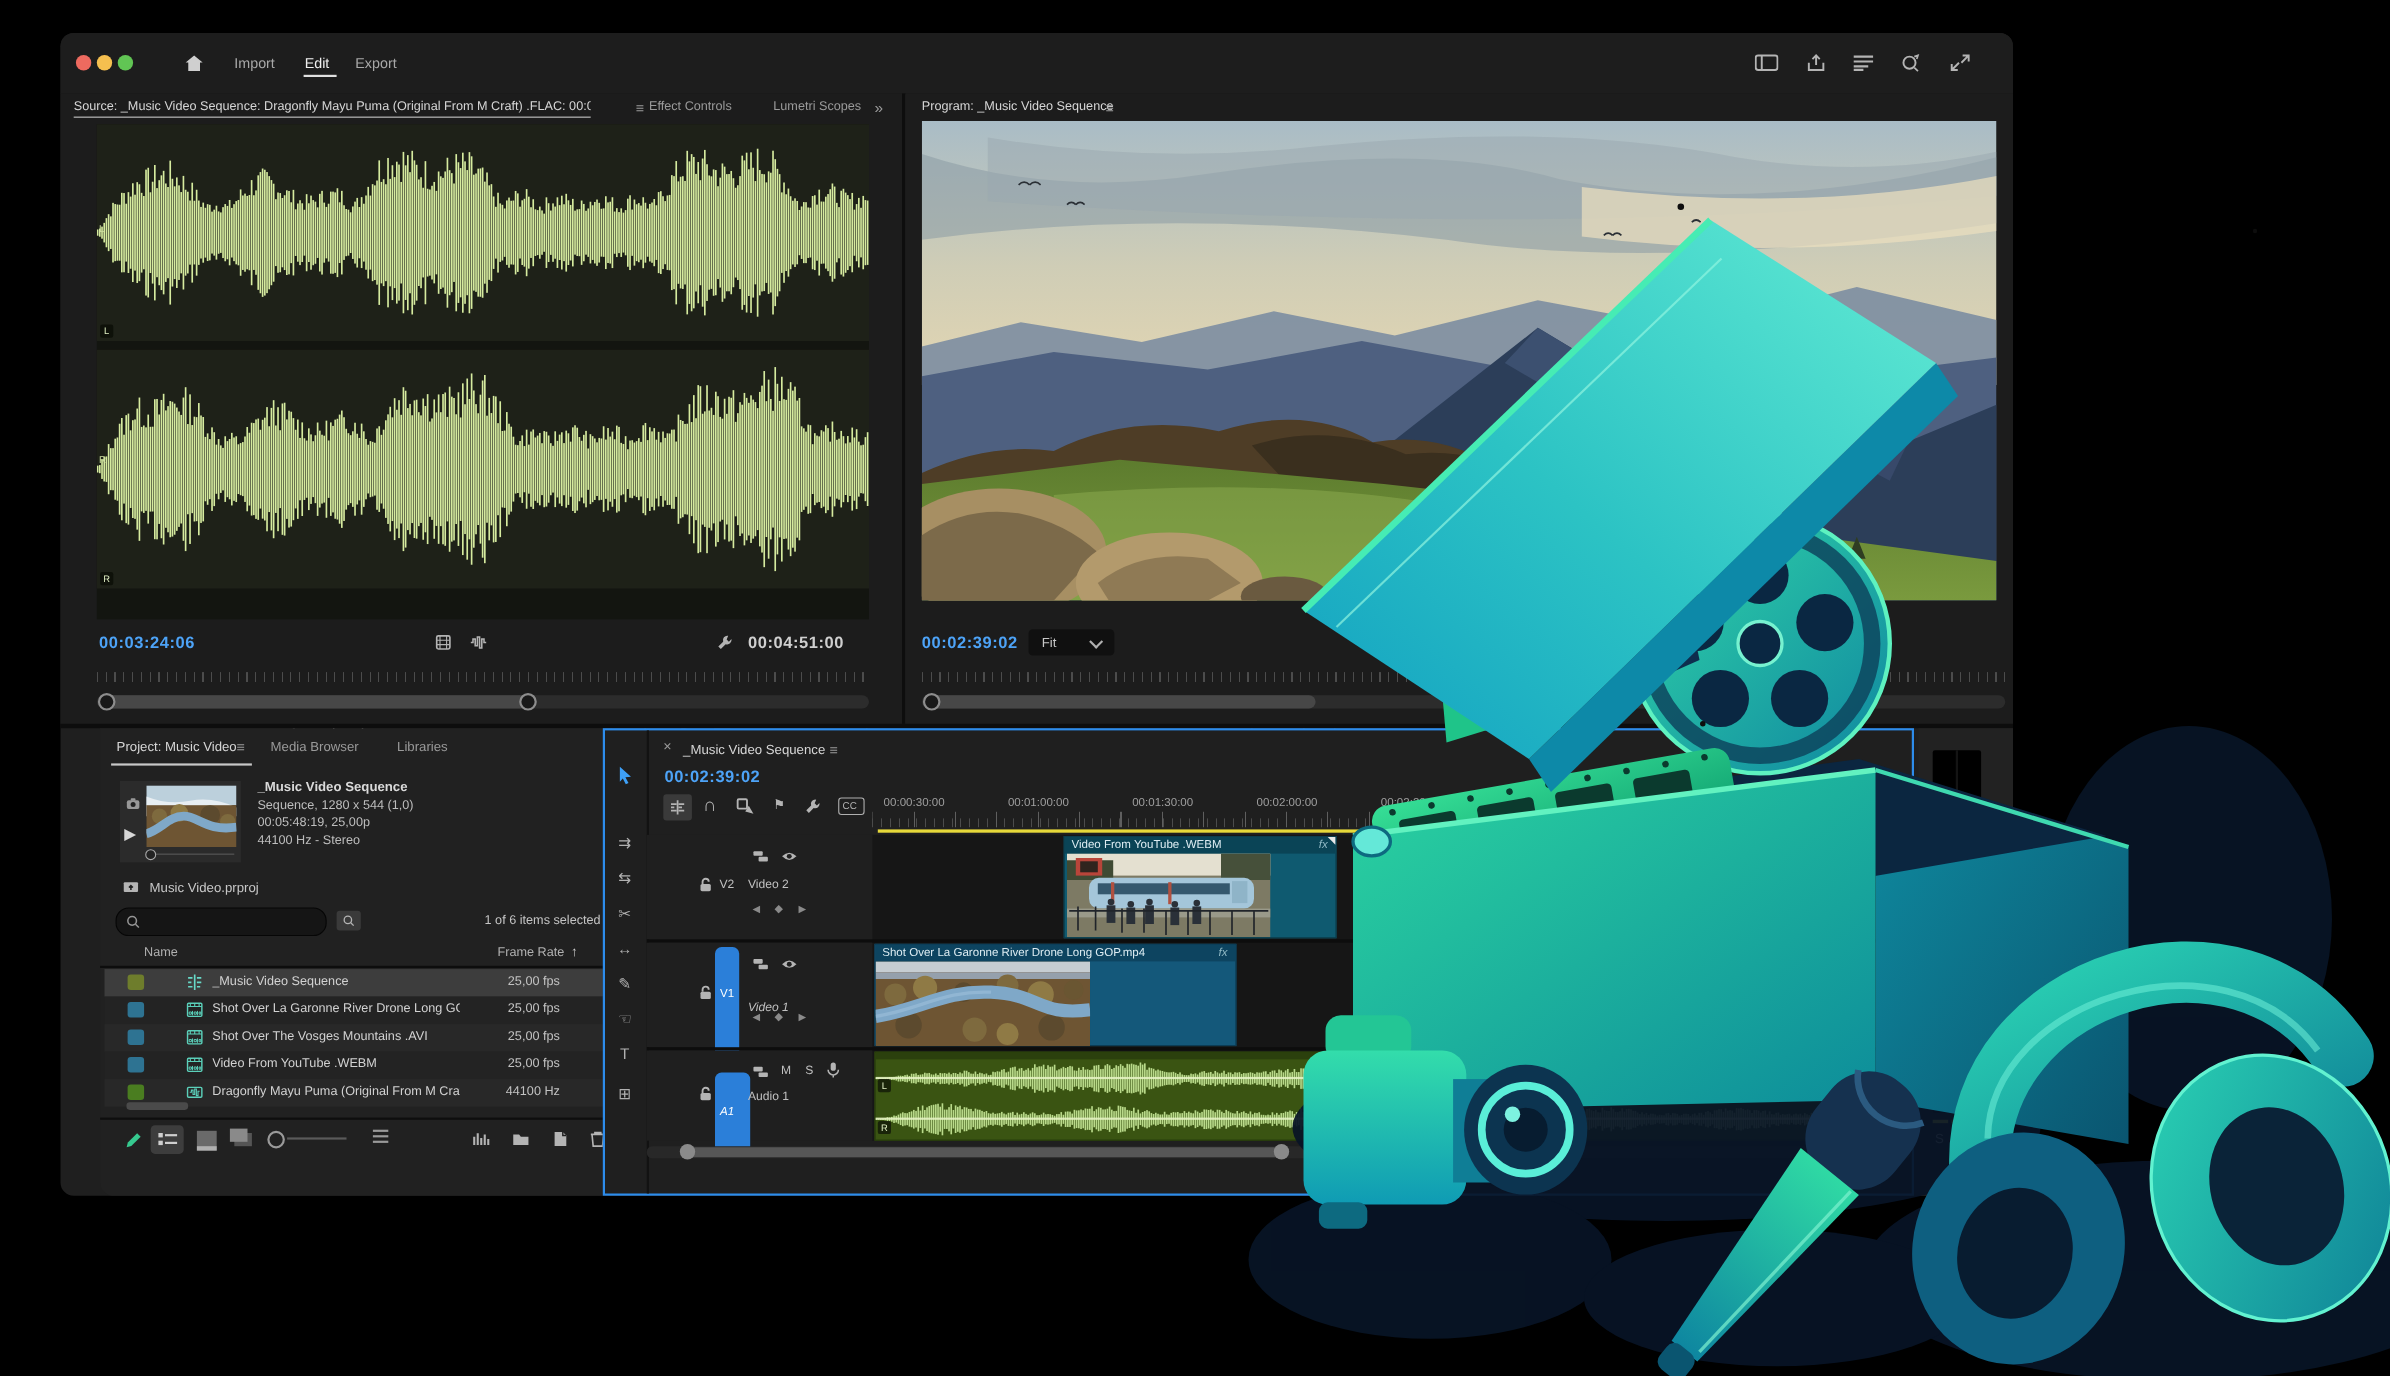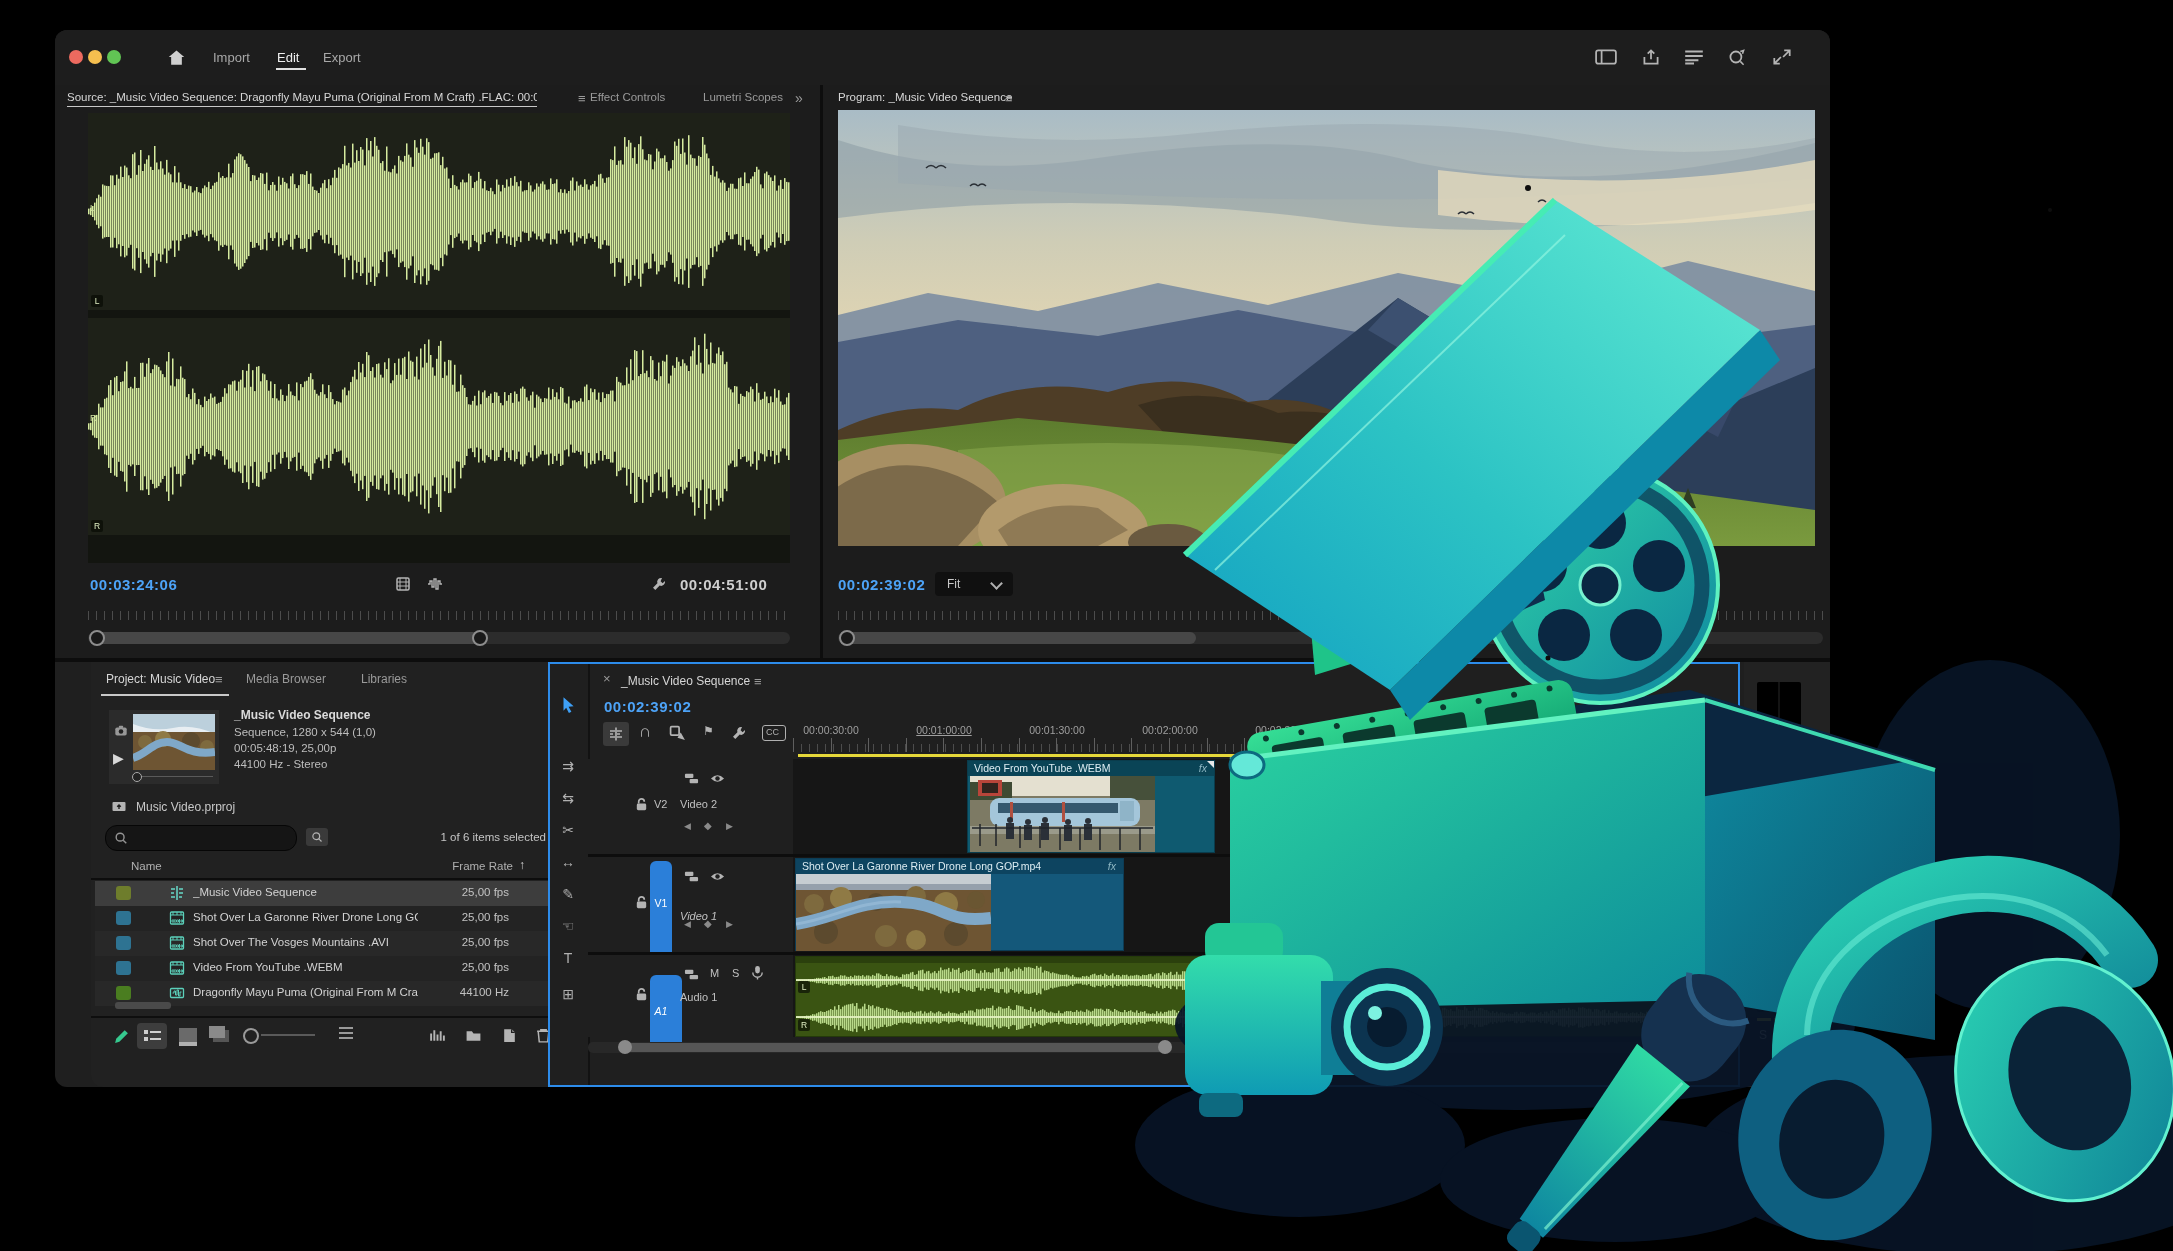--- a/index.html
+++ b/index.html
@@ -1174,21 +1174,21 @@
       <span class="abs ic" style="left:153px;top:60px;font-size:12px;">⚑</span>
       <svg class="abs ic" style="left:181px;top:61px;" width="16" height="16">
           <use href="#i-wrench"></use>
         </svg>
       <div class="abs" style="left:212px;top:61px;width:22px;height:14px;border:1.5px solid #b0b0b0;border-radius:3px;">
         <span style="position:absolute;left:3px;top:1px;font-size:9px;color:#b0b0b0;">CC</span>
       </div>
 
       <div class="abs" style="left:243px;top:56px;width:945px;height:34px;overflow:hidden;">
         <span class="abs" style="left:0px;top:4px;width:76px;text-align:center;font-size:10.5px;color:#9f9f9f;">00:00:30:00</span>
-        <span class="abs" style="left:113px;top:4px;width:76px;text-align:center;font-size:10.5px;color:#9f9f9f;text-decoration:underline;">00:01:00:00</span>
+        <span class="abs" style="left:113px;top:4px;width:76px;text-align:center;font-size:10.5px;color:#9f9f9f;">00:01:00:00</span>
         <span class="abs" style="left:226px;top:4px;width:76px;text-align:center;font-size:10.5px;color:#9f9f9f;">00:01:30:00</span>
         <span class="abs" style="left:339px;top:4px;width:76px;text-align:center;font-size:10.5px;color:#9f9f9f;">00:02:00:00</span>
         <span class="abs" style="left:452px;top:4px;width:76px;text-align:center;font-size:10.5px;color:#9f9f9f;">00:02:30:00</span>
         <div class="abs ticks-min" style="left:0;top:24px;width:945px;height:8px;"></div>
         <div class="abs ticks-maj" style="left:0;top:18px;width:945px;height:14px;"></div>
       </div>
       <div class="abs" style="left:248px;top:90px;width:940px;height:3px;background:#e6d83a;"></div>
 
       <div class="abs" style="left:243px;top:95px;width:945px;height:278px;background:#161616;"></div>
 

